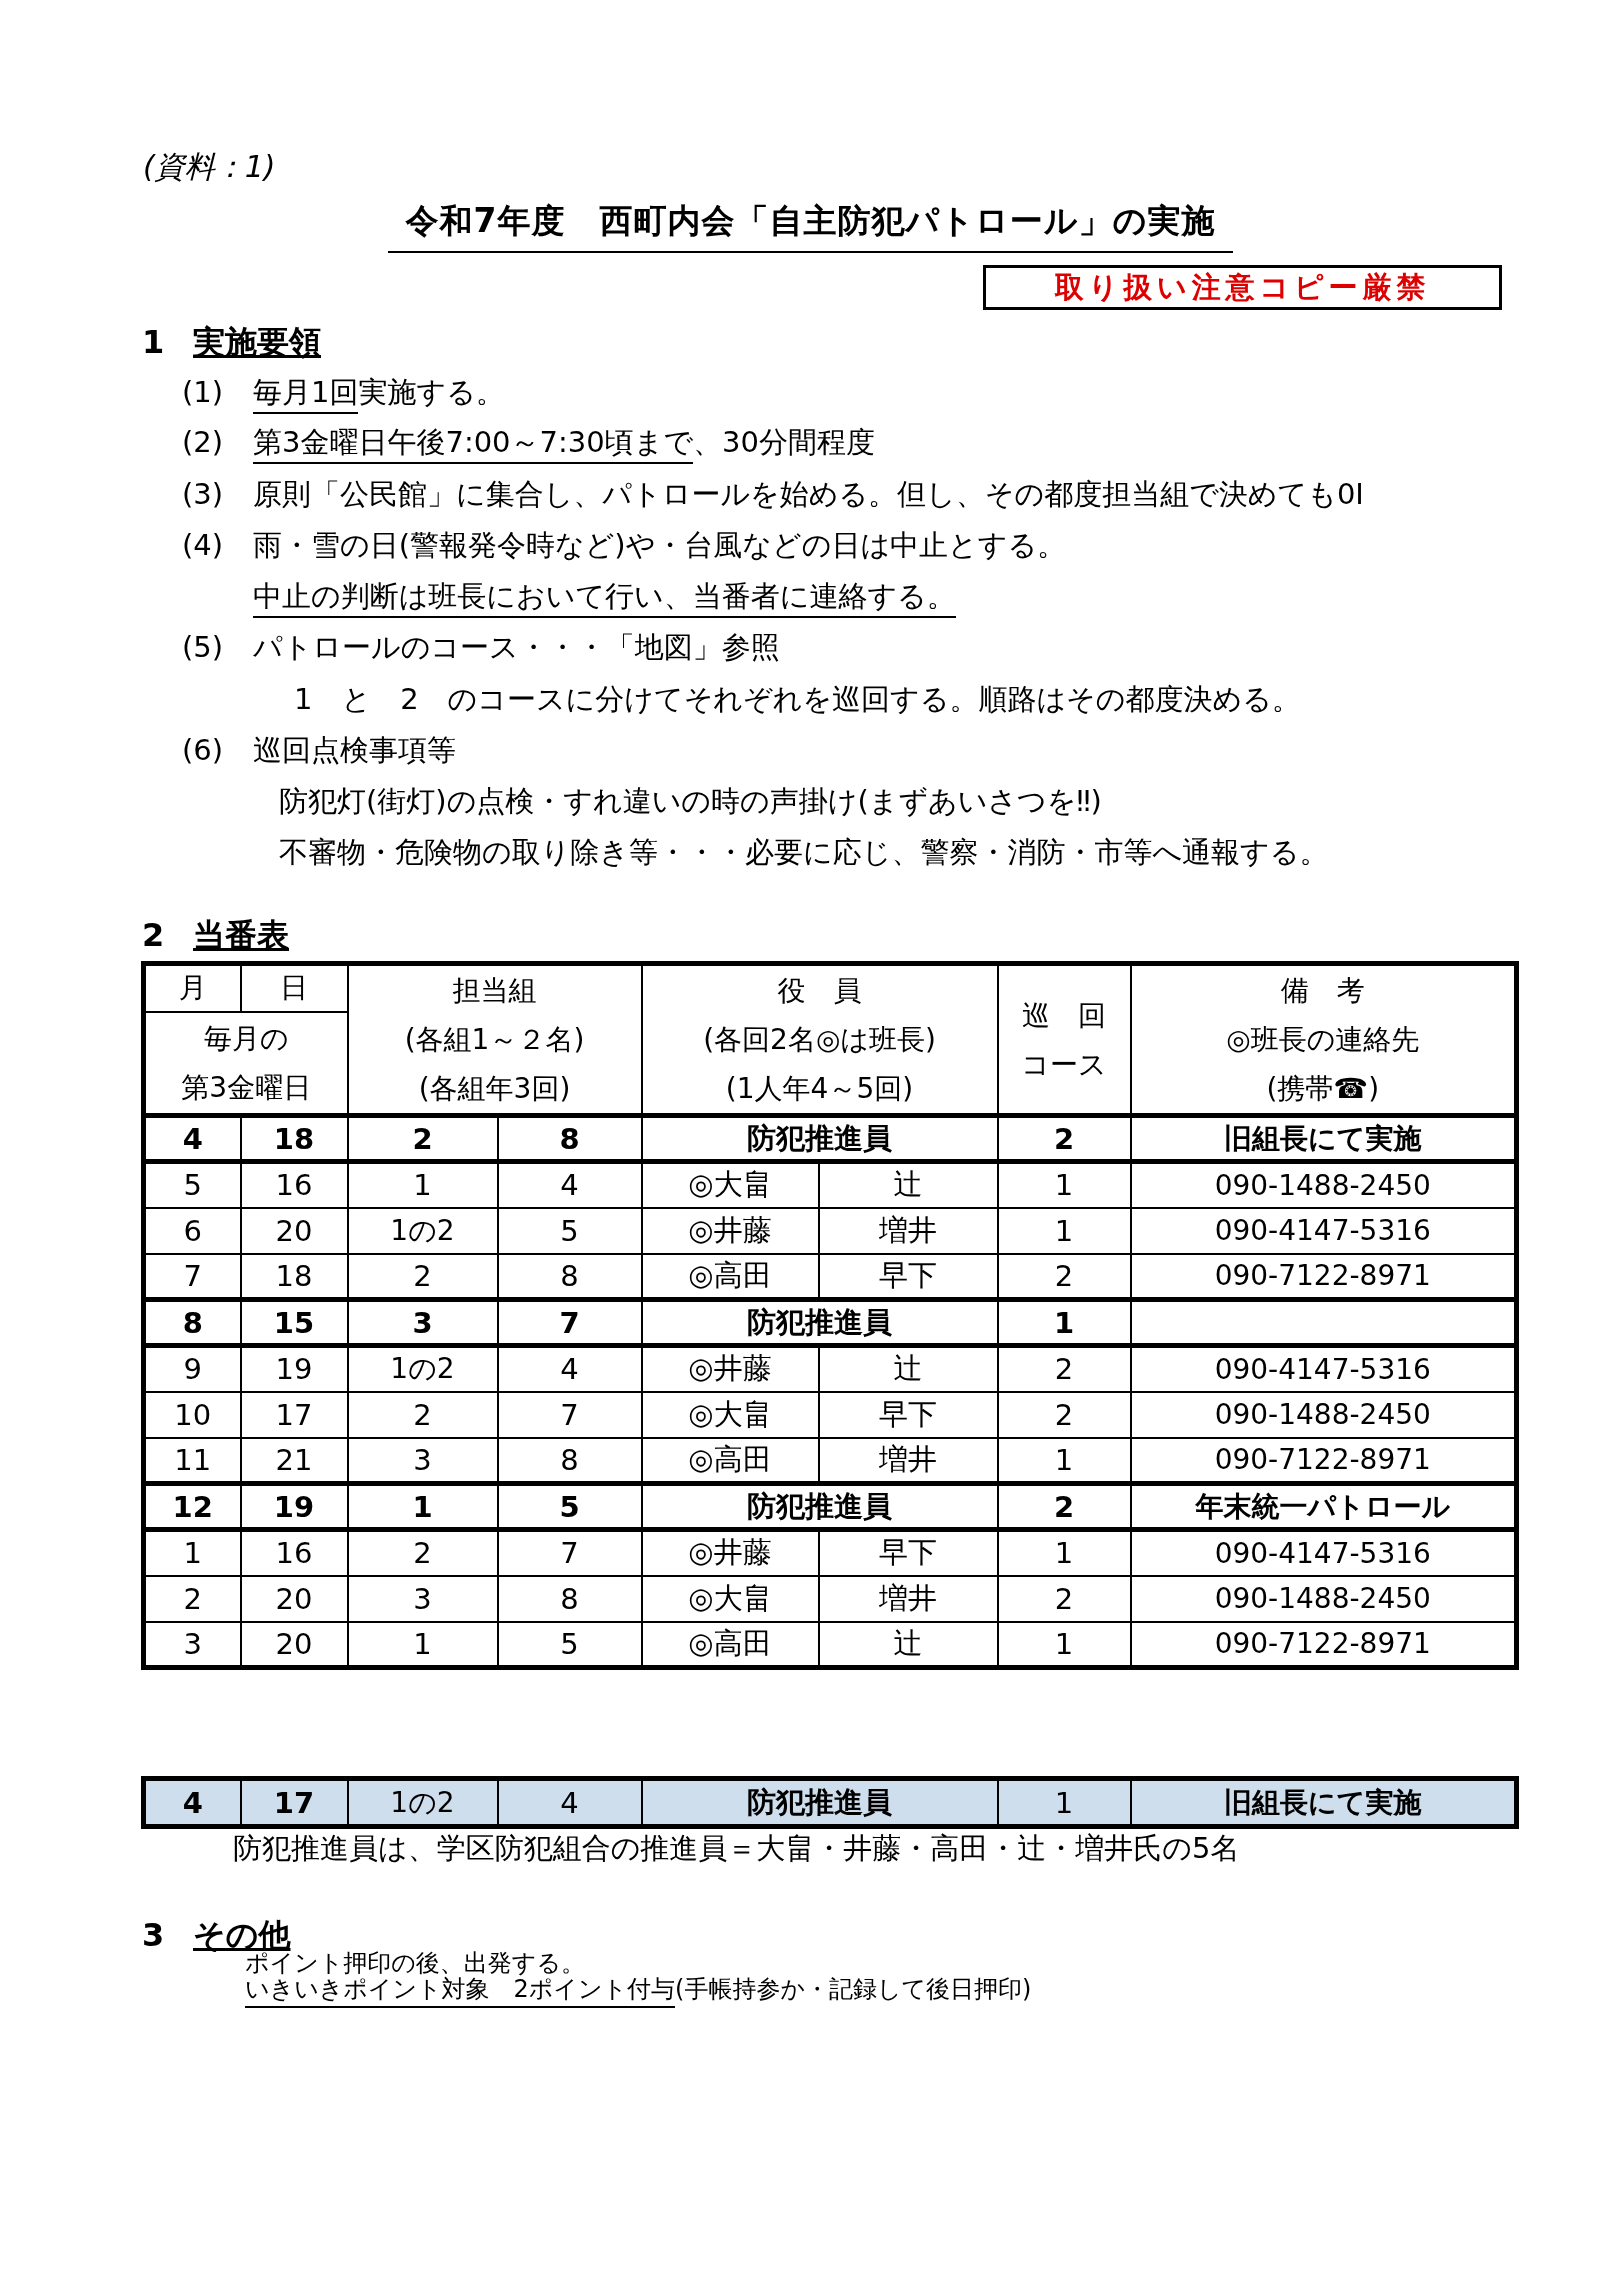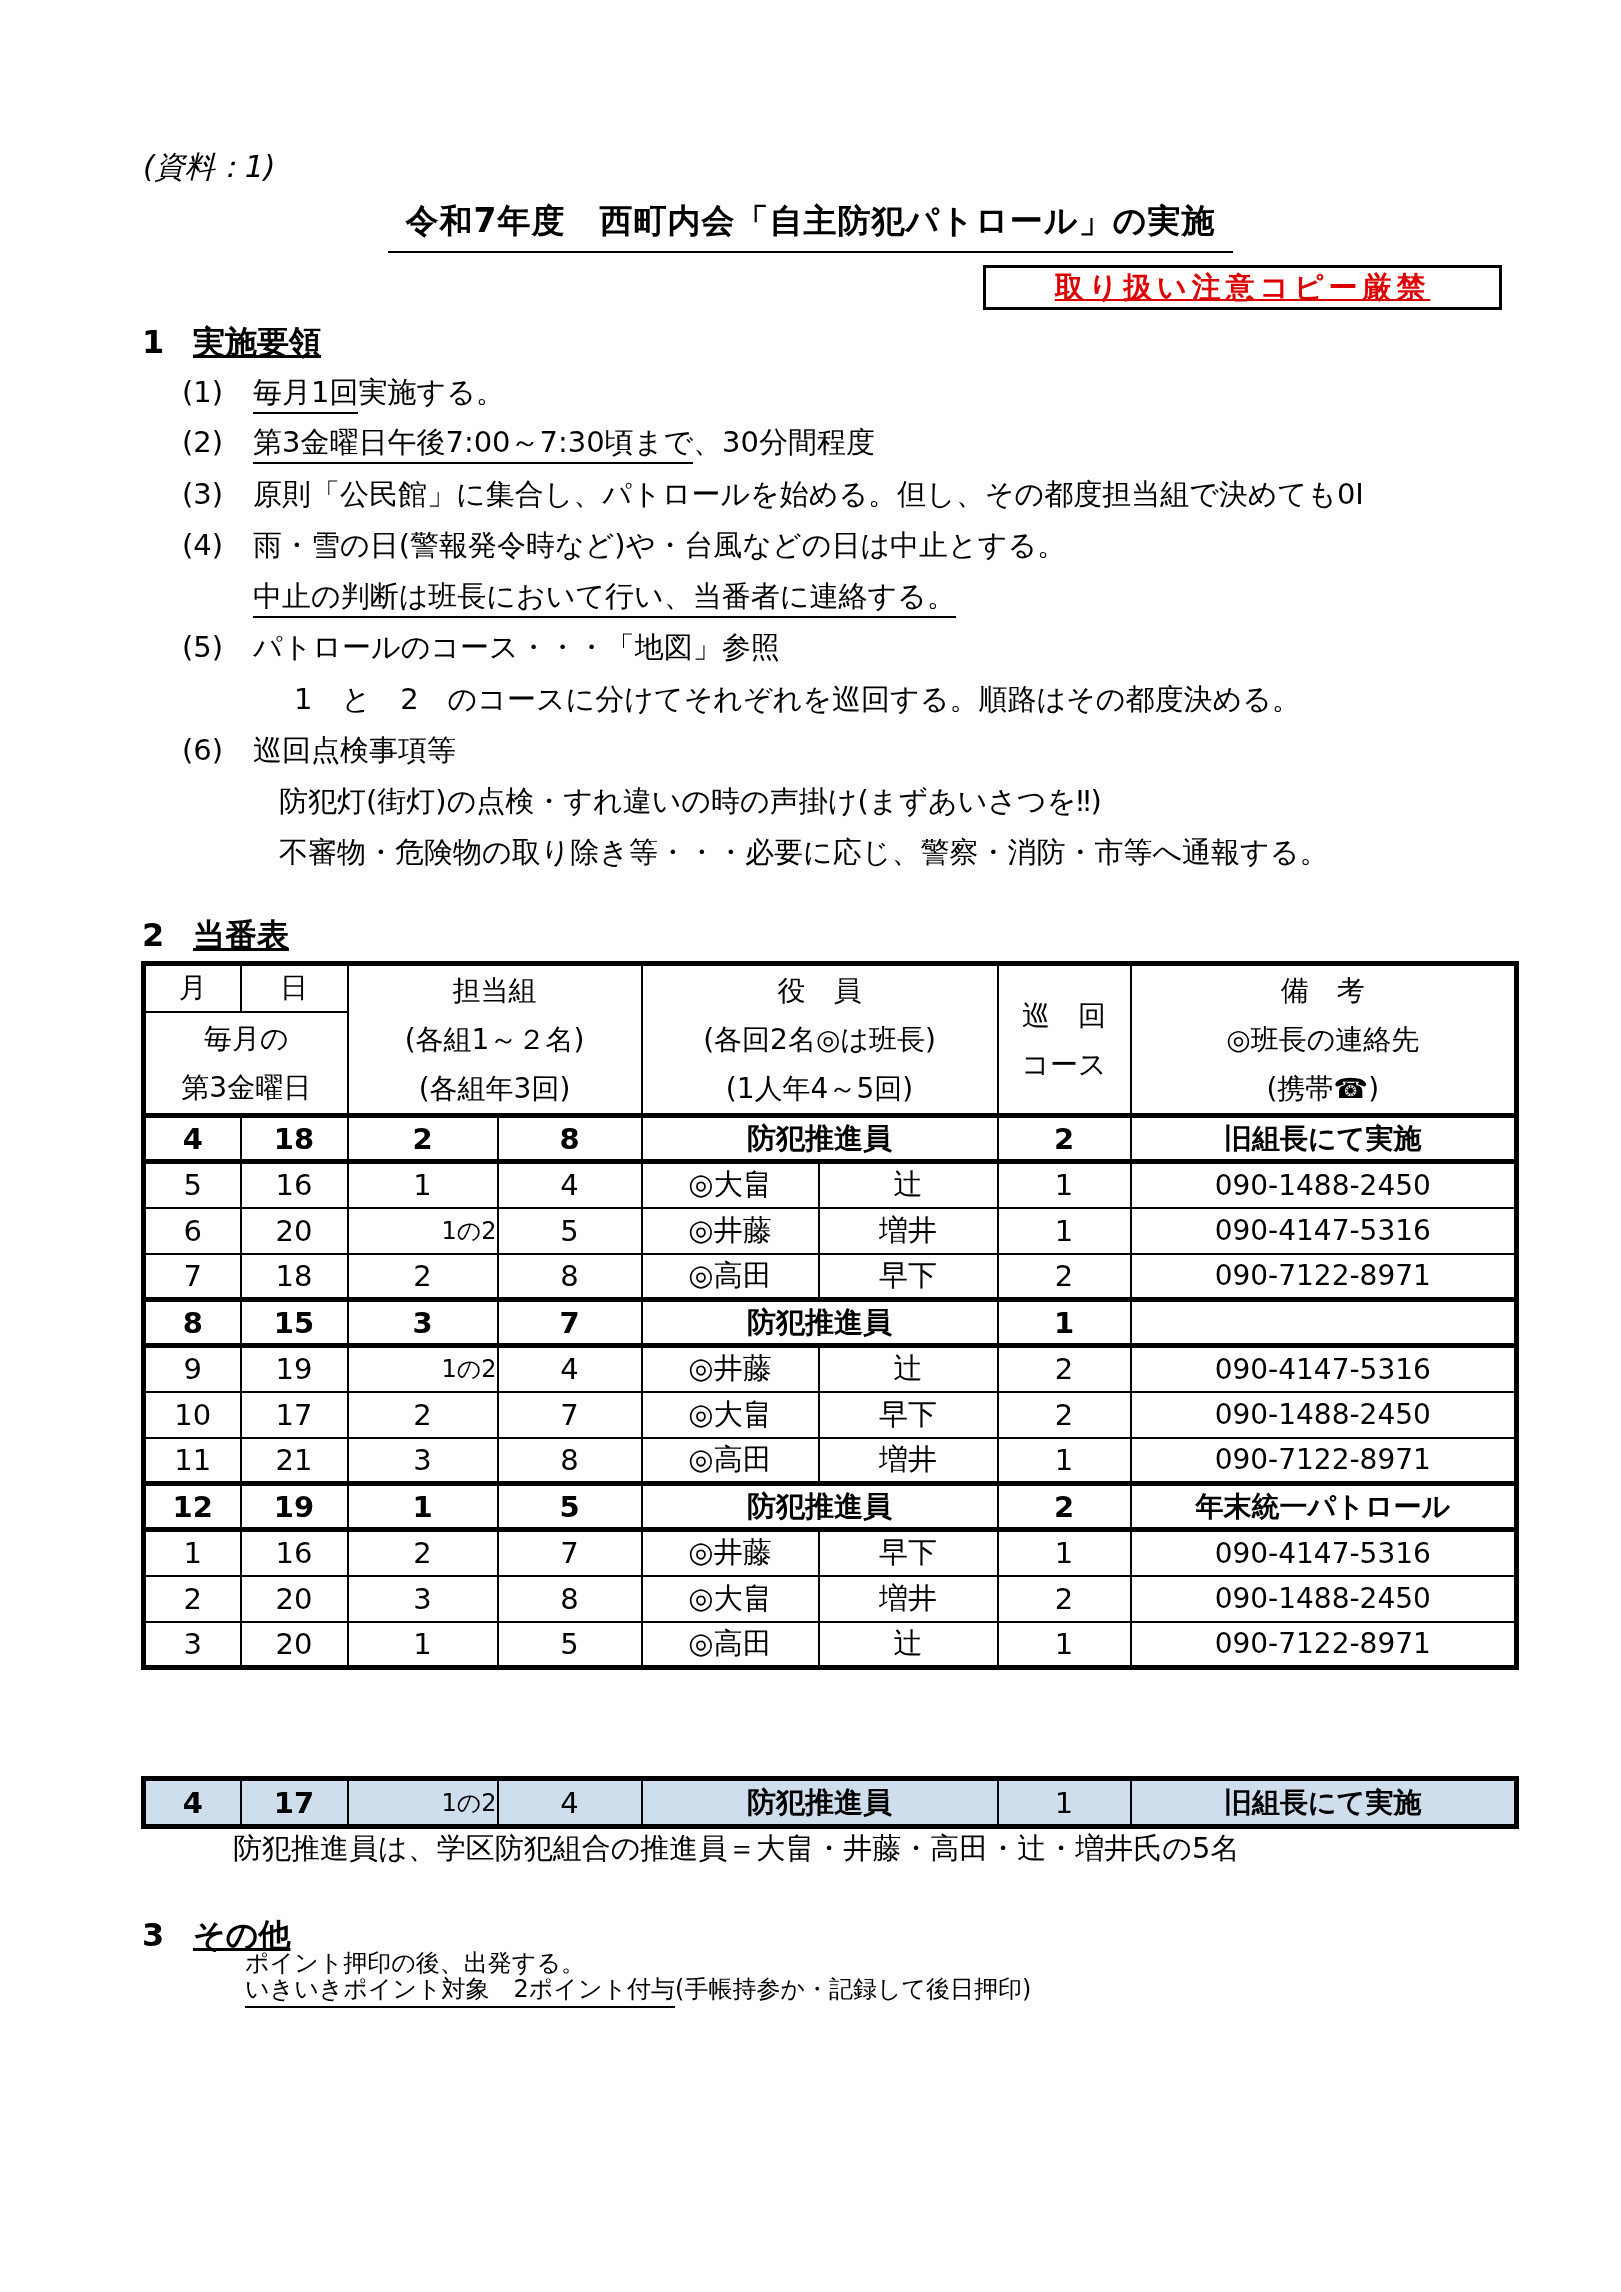--- a/index.html
+++ b/index.html
@@ -17,21 +17,21 @@
   .title-text{
     display:inline-block;font-size:33px;font-weight:bold;
     border-bottom:2.9px solid #000;padding:0 17.6px 6.9px 17.6px;
     letter-spacing:1px;
   }
   .notice-box{
     left:983px;top:265px;width:519px;height:45px;
     border:3.9px solid #000;box-sizing:border-box;
     display:flex;align-items:center;justify-content:center;
   }
-  .notice-text{color:#dd0000;font-weight:bold;font-size:29px;letter-spacing:4.9px;text-decoration:underline;}
+  .notice-text{color:#dd0000;font-weight:bold;font-size:29px;letter-spacing:4.9px;}
   .sec-head{font-size:32px;font-weight:bold;left:142px;text-decoration:underline;}
   .sec-num{display:inline-block;min-width:51px;}
   .item{left:182px;font-size:29px;white-space:nowrap;}
   .item .inum{display:inline-block;width:71px;}
   .subline{font-size:29px;white-space:nowrap;}
   .u{border-bottom:2px solid #000;padding-bottom:2.9px;}
   
   table.duty{
     border-collapse:collapse;table-layout:fixed;
     border:5.9px solid #000;
@@ -44,21 +44,21 @@
   table.duty thead td{font-size:28px;}
   .hline{height:49px;line-height:49px;}
   td.hmulti{vertical-align:top;}
   tr.h-top{height:47px;}
   tr.h-top td[rowspan="1"]{border-bottom-width:2.9px;}
   tr.h-top td.monthcol,tr.h-top td.daycol{border-bottom-width:2.9px;}
   tr.h-bot td{border-bottom-width:5.9px;}
   td.deep{border-bottom-width:5.9px;}
   tbody.duty-body tr{height:46px;}
   tr.quarter td{border-top-width:5.9px;border-bottom-width:5.9px;font-weight:bold;}
-  td.small{font-size:24px;text-align:right;}
+  td.small{font-size:28px;}
   td.note{font-size:28px;}
   table.extra{background:#cfdeed;}
   table.extra tr{height:48px;}
   .b{font-weight:bold;}
   .footnote{left:233px;top:1829px;font-size:29px;white-space:nowrap;}
   .s3line{left:245px;font-size:24px;white-space:nowrap;}
 </style>
 </head>
 <body>
 

